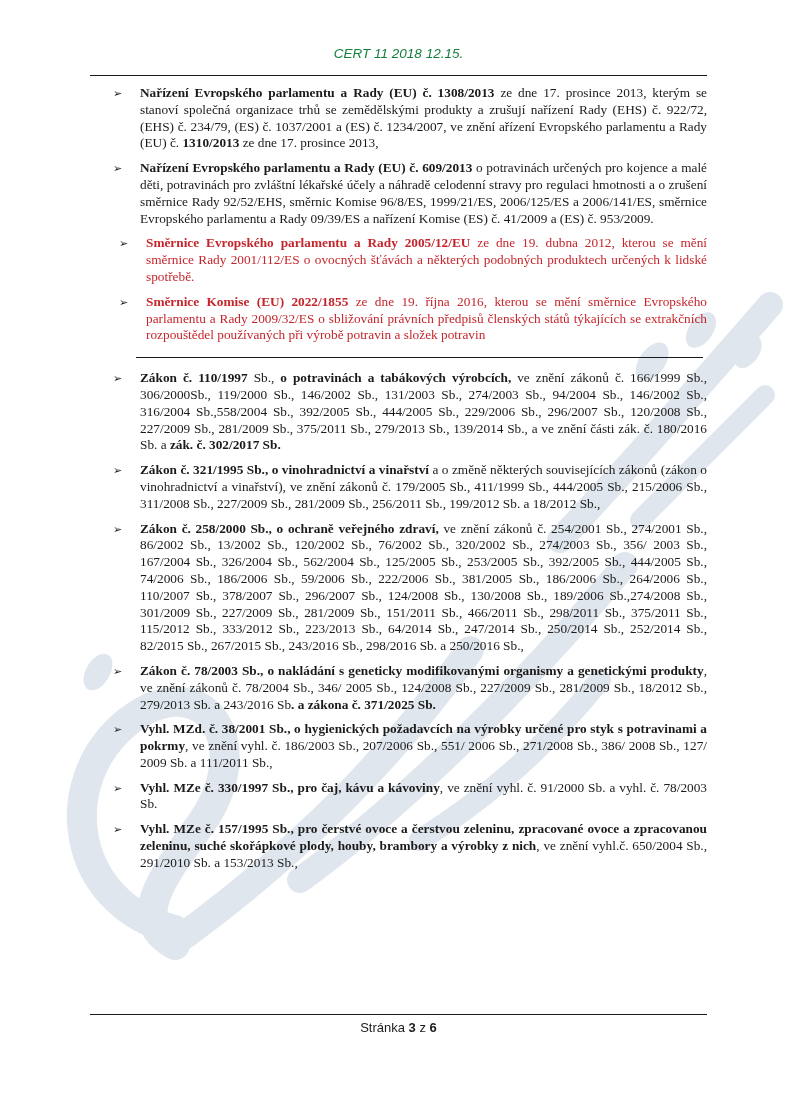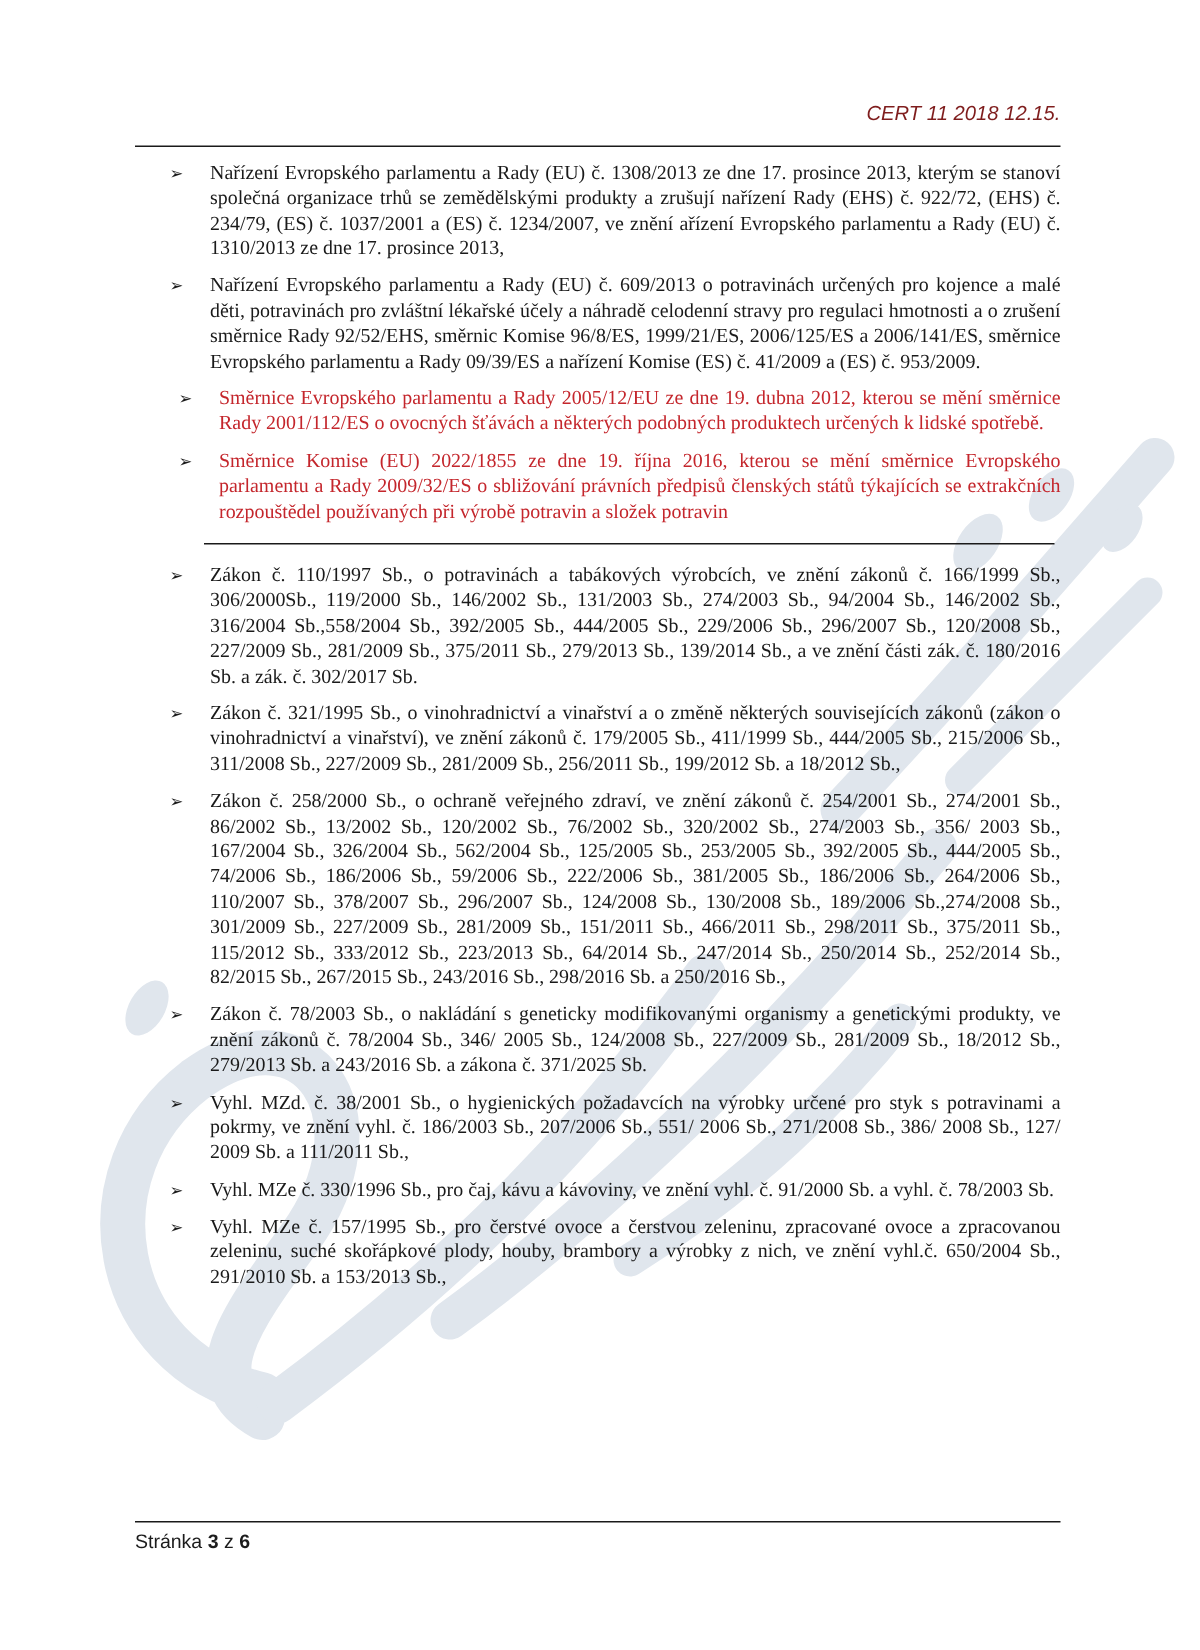--- a/index.html
+++ b/index.html
@@ -13,26 +13,26 @@
   }
   .watermark{
     position:absolute;left:0;top:0;width:800px;height:1100px;
     z-index:0;pointer-events:none;
   }
   .page{
     position:relative;z-index:1;
     padding:0 93px 0 90px;
   }
   .header{
-    padding-top:68px;
-    text-align:right;
+    padding-top:46px;
+    text-align:center;
     font-family:"Liberation Sans", sans-serif;
     font-style:italic;
     font-size:13.5px;
-    color:#7f1d1d;
+    color:#15803d;
   }
   .header-rule{
     border:none;
     border-top:1.6px solid #1a1a1a;
     margin:14px 0 0 0;
   }
   .content{
     padding-top:9px;
     font-size:13.3px;
     line-height:16.8px;
@@ -50,32 +50,32 @@
     font-size:11px;
     color:#1a1a1a;
     font-style:normal;
     font-weight:normal;
   }
   .item.red{
     margin-left:6px;
     color:#c4262c;
   }
   .item.red .bullet{color:#1a1a1a;}
-  .seg-b{font-weight:normal;}
+  .seg-b{font-weight:bold;}
   .section-divider{
     border:none;
     border-top:1.6px solid #1a1a1a;
     margin:13px 4px 12px 46px;
   }
   .footer{
     position:absolute;
     left:90px;right:93px;
     top:1014px;
     border-top:1.2px solid #1a1a1a;
-    text-align:left;
+    text-align:center;
     font-family:"Liberation Sans", sans-serif;
     font-size:13px;
     color:#1c1c1c;
     padding-top:5px;
     z-index:1;
   }
   .footer b{font-weight:bold;}
 </style>
 </head>
 <body>
@@ -113,21 +113,21 @@
         <div class="item red"><span class="bullet">➢</span><span class="seg-b">Směrnice Evropského parlamentu a Rady 2005/12/EU</span><span> ze dne 19. dubna 2012, kterou se mění směrnice Rady 2001/112/ES o ovocných šťávách a některých podobných produktech určených k lidské spotřebě.</span></div>
         <div class="item red"><span class="bullet">➢</span><span class="seg-b">Směrnice Komise (EU) 2022/1855</span><span> ze dne 19. října 2016, kterou se mění směrnice Evropského parlamentu a Rady 2009/32/ES o sbližování právních předpisů členských států týkajících se extrakčních rozpouštědel používaných při výrobě potravin a složek potravin</span></div>
       </div>
     <hr class="section-divider">
     <div id="section-national">
         <div class="item"><span class="bullet">➢</span><span class="seg-b">Zákon č. 110/1997</span><span> Sb., </span><span class="seg-b">o potravinách a tabákových výrobcích,</span><span> ve znění zákonů č. 166/1999 Sb., 306/2000Sb., 119/2000 Sb., 146/2002 Sb., 131/2003 Sb., 274/2003 Sb., 94/2004 Sb., 146/2002 Sb., 316/2004 Sb.,558/2004 Sb., 392/2005 Sb., 444/2005 Sb., 229/2006 Sb., 296/2007 Sb., 120/2008 Sb., 227/2009 Sb., 281/2009 Sb., 375/2011 Sb., 279/2013 Sb., 139/2014 Sb., a ve znění části zák. č. 180/2016 Sb. a </span><span class="seg-b">zák. č. 302/2017 Sb.</span></div>
         <div class="item"><span class="bullet">➢</span><span class="seg-b">Zákon č. 321/1995 Sb., o vinohradnictví a vinařství</span><span> a o změně některých souvisejících zákonů (zákon o vinohradnictví a vinařství), ve znění zákonů č. 179/2005 Sb., 411/1999 Sb., 444/2005 Sb., 215/2006 Sb., 311/2008 Sb., 227/2009 Sb., 281/2009 Sb., 256/2011 Sb., 199/2012 Sb. a 18/2012 Sb.,</span></div>
         <div class="item"><span class="bullet">➢</span><span class="seg-b">Zákon č. 258/2000 Sb., o ochraně veřejného zdraví,</span><span> ve znění zákonů č. 254/2001 Sb., 274/2001 Sb., 86/2002 Sb., 13/2002 Sb., 120/2002 Sb., 76/2002 Sb., 320/2002 Sb., 274/2003 Sb.,  356/ 2003 Sb., 167/2004 Sb., 326/2004 Sb.,  562/2004 Sb., 125/2005 Sb., 253/2005 Sb., 392/2005 Sb.,  444/2005 Sb., 74/2006 Sb., 186/2006 Sb., 59/2006 Sb., 222/2006 Sb., 381/2005 Sb., 186/2006 Sb., 264/2006 Sb., 110/2007 Sb., 378/2007 Sb.,  296/2007 Sb., 124/2008 Sb., 130/2008 Sb., 189/2006 Sb.,274/2008 Sb., 301/2009 Sb., 227/2009 Sb., 281/2009 Sb., 151/2011 Sb., 466/2011 Sb., 298/2011 Sb., 375/2011 Sb., 115/2012 Sb., 333/2012 Sb., 223/2013 Sb., 64/2014 Sb., 247/2014 Sb., 250/2014 Sb., 252/2014 Sb., 82/2015 Sb., 267/2015 Sb., 243/2016 Sb., 298/2016 Sb. a 250/2016 Sb.,</span></div>
         <div class="item"><span class="bullet">➢</span><span class="seg-b">Zákon č. 78/2003 Sb., o nakládání s geneticky modifikovanými organismy a genetickými produkty</span><span>, ve znění zákonů č. 78/2004 Sb., 346/ 2005 Sb., 124/2008 Sb., 227/2009 Sb., 281/2009 Sb., 18/2012 Sb., 279/2013 Sb. a 243/2016 Sb</span><span class="seg-b">. a zákona č. 371/2025 Sb.</span></div>
         <div class="item"><span class="bullet">➢</span><span class="seg-b">Vyhl. MZd. č. 38/2001 Sb., o hygienických požadavcích na výrobky určené pro styk s potravinami a pokrmy</span><span>, ve znění vyhl. č. 186/2003 Sb., 207/2006 Sb., 551/ 2006 Sb., 271/2008 Sb., 386/ 2008 Sb., 127/ 2009 Sb. a  111/2011 Sb.,</span></div>
-        <div class="item"><span class="bullet">➢</span><span class="seg-b">Vyhl. MZe č. 330/1996 Sb., pro čaj, kávu a kávoviny</span><span>, ve znění vyhl. č. 91/2000 Sb. a vyhl. č. 78/2003 Sb.</span></div>
+        <div class="item"><span class="bullet">➢</span><span class="seg-b">Vyhl. MZe č. 330/1997 Sb., pro čaj, kávu a kávoviny</span><span>, ve znění vyhl. č. 91/2000 Sb. a vyhl. č. 78/2003 Sb.</span></div>
         <div class="item"><span class="bullet">➢</span><span class="seg-b">Vyhl. MZe č. 157/1995 Sb., pro čerstvé ovoce a čerstvou zeleninu, zpracované ovoce a zpracovanou zeleninu, suché skořápkové plody, houby, brambory a výrobky z nich</span><span>, ve znění vyhl.č. 650/2004 Sb., 291/2010 Sb. a 153/2013 Sb.,</span></div>
       </div>
   </div>
 
 </div>
 
 <div class="footer">
   <span>Stránka</span>
   <b>3</b>
   <span>z</span>

